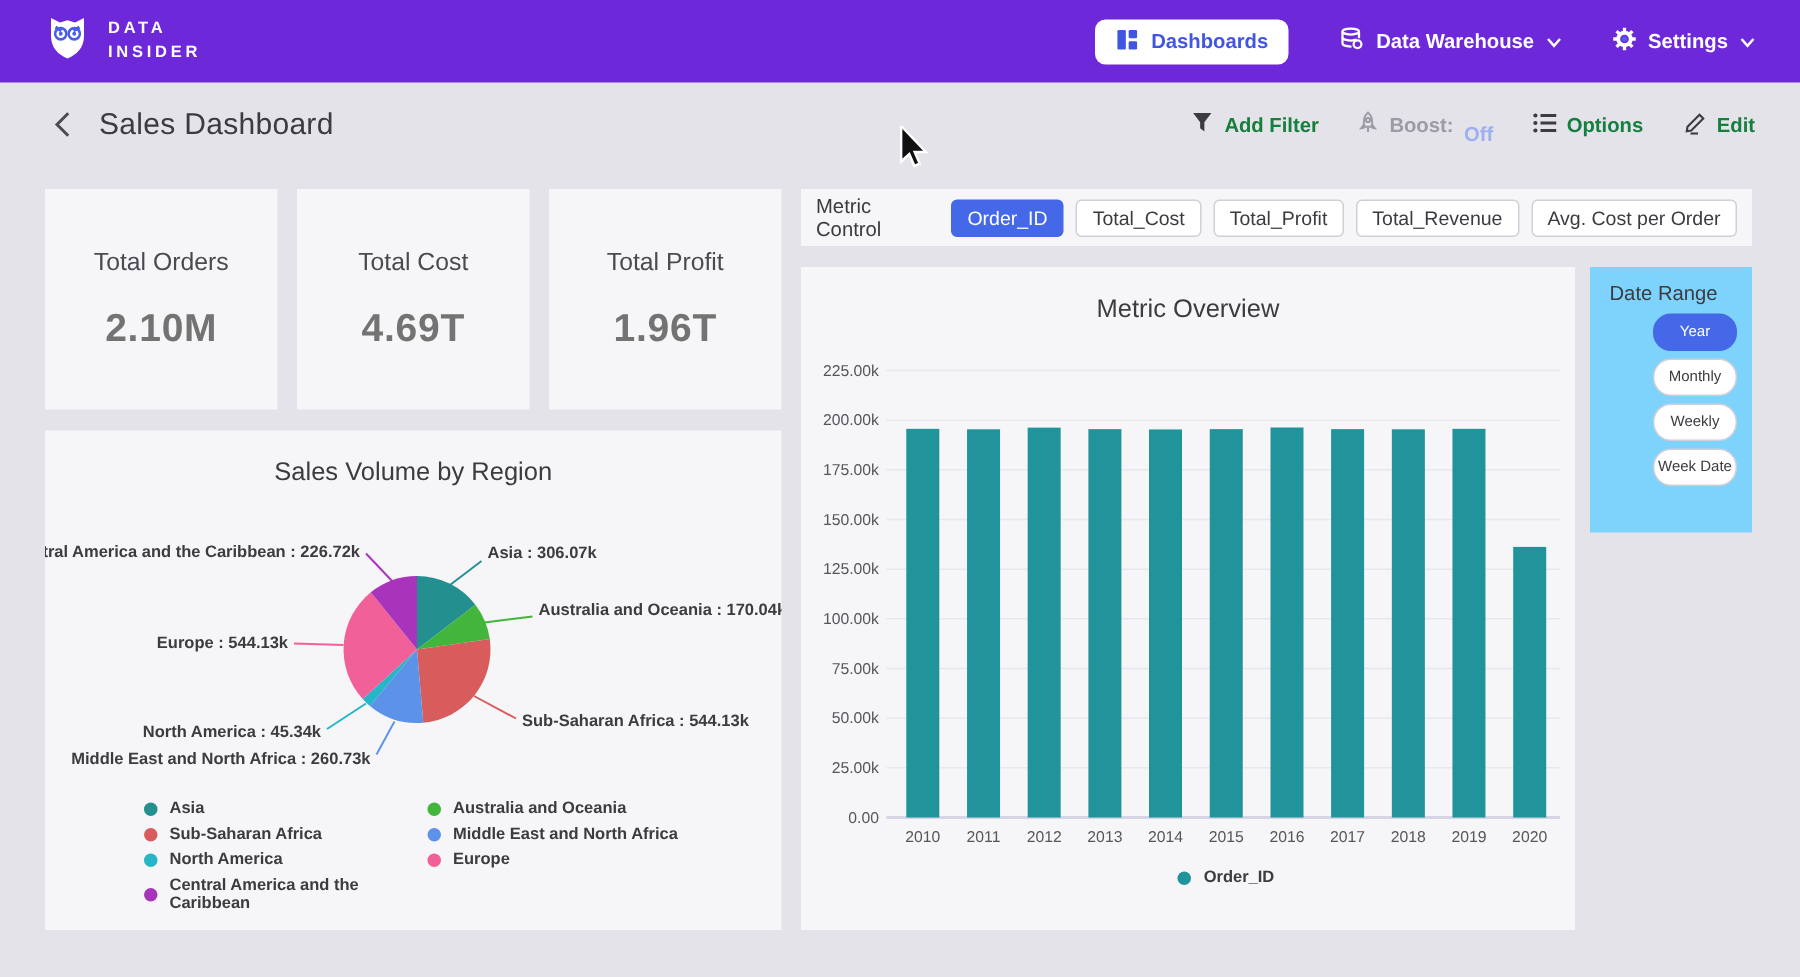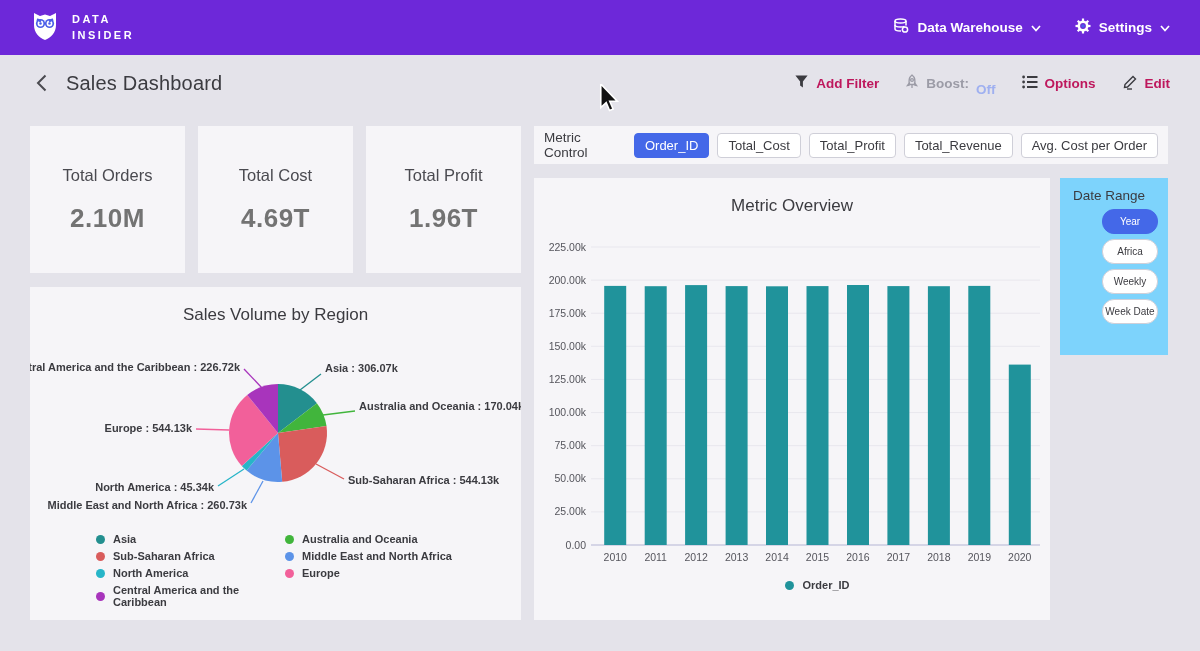--- a/index.html
+++ b/index.html
@@ -19,21 +19,21 @@
               color:#fff; cursor:pointer; }
 
   
   .page-header { position:absolute; left:0; top:55px; width:1200px; height:56px;
                  display:flex; align-items:center; padding:0 30px; }
   .back-btn { width:22px; height:22px; display:flex; align-items:center; justify-content:center;
               cursor:pointer; margin-right:14px; }
   .page-title { font-size:20px; color:#3b3b40; letter-spacing:0.2px; }
   .header-tools { margin-left:auto; display:flex; align-items:center; gap:26px; }
   .tool { display:flex; align-items:center; gap:7px; font-size:13.5px; font-weight:bold;
-          color:#be185d; cursor:pointer; }
+          color:#15803d; cursor:pointer; }
   .tool.dim { color:#9b9ba6; cursor:default; }
   .boost-off { color:#9fb0f0;margin-top:13px; }
 
   
   .kpi-card { position:absolute; top:126px; width:155px; height:147px; background:#f6f5f8;
               display:flex; flex-direction:column; align-items:center; justify-content:center; gap:18px; }
   .kpi-label { font-size:16.5px; color:#4a4a50; }
   .kpi-value { font-size:26px; font-weight:bold; color:#737373; letter-spacing:0.5px; }
 
   .metric-bar { position:absolute; left:534px; top:126px; width:634px; height:38px; background:#f6f5f8;
@@ -81,20 +81,30 @@
         <circle cx="19.5" cy="13.5" r="2.1" fill="none" stroke="#ffffff" stroke-width="1.6"></circle>
         <path d="M7 9.2 L11 11.5 M23 9.2 L19 11.5" stroke="#4a5ee8" stroke-width="2.2"></path>
       </svg>
     </span>
     <div class="brand-text">
       <div>DATA</div>
       <div>INSIDER</div>
     </div>
   </div>
   <div class="nav-right">
+    <button class="nav-pill">
+      <span>
+        <svg width="15" height="15" viewBox="0 0 16 16">
+          <rect x="1" y="1" width="6" height="14" rx="1" fill="#4156e0"></rect>
+          <rect x="9" y="1" width="6" height="6" rx="1" fill="#4156e0"></rect>
+          <rect x="9" y="9" width="6" height="6" rx="1" fill="#4156e0"></rect>
+        </svg>
+      </span>
+      <span>Dashboards</span>
+    </button>
     <div class="nav-item">
       <span>
         <svg width="16" height="16" viewBox="0 0 16 16" fill="none" stroke="#ffffff" stroke-width="1.5">
           <ellipse cx="7.5" cy="3" rx="5.5" ry="2"></ellipse>
           <path d="M2 3 V11 C2 12.2 4.5 13 7.5 13 L8 13"></path>
           <path d="M13 3 V7.5"></path>
           <path d="M2 7 C2 8.2 4.5 9 7.5 9 C9 9 10.5 8.8 11.5 8.4"></path>
           <circle cx="12" cy="11.5" r="2.6"></circle>
         </svg>
       </span>
@@ -322,21 +332,21 @@
   <div class="bar-legend">
     <span class="leg-dot" id="bar-leg-dot" style="background: rgb(32, 147, 155);"></span>
     <span>Order_ID</span>
   </div>
 </div>
 
 <div class="date-panel">
   <div class="date-title">Date Range</div>
   <div class="date-btns" id="date-btns">
       <button class="date-btn sel">Year</button>
-      <button class="date-btn">Africa</button>
+      <button class="date-btn">Monthly</button>
       <button class="date-btn">Weekly</button>
       <button class="date-btn">Week Date</button>
     </div>
 </div>
 
 <div class="cursor">
   <svg width="22" height="30" viewBox="0 0 18 26">
     <polygon points="1,0 1,20.5 5.7,16.2 8.6,23 11.7,21.7 8.8,15 15.3,15" fill="#111111" stroke="#ffffff" stroke-width="1.4"></polygon>
   </svg>
 </div>

